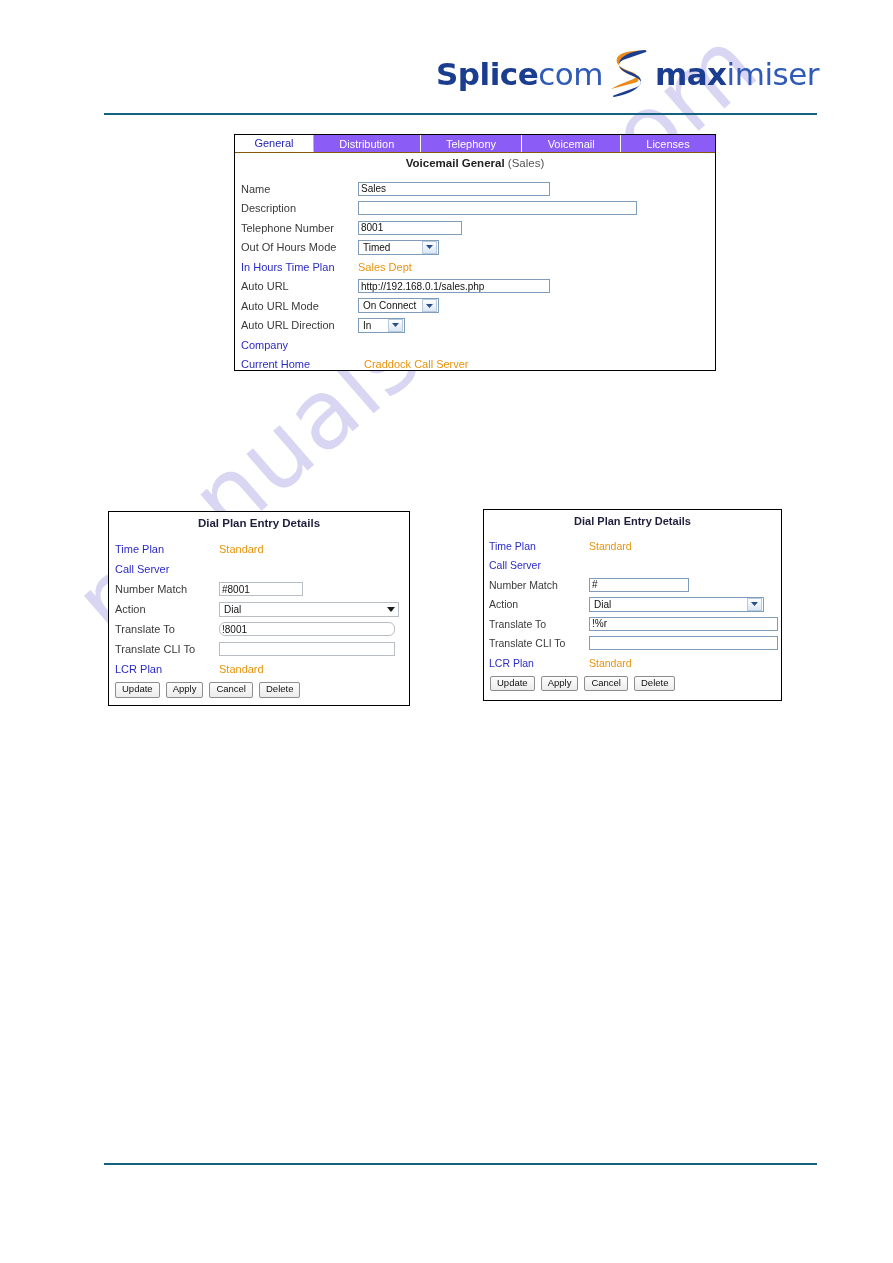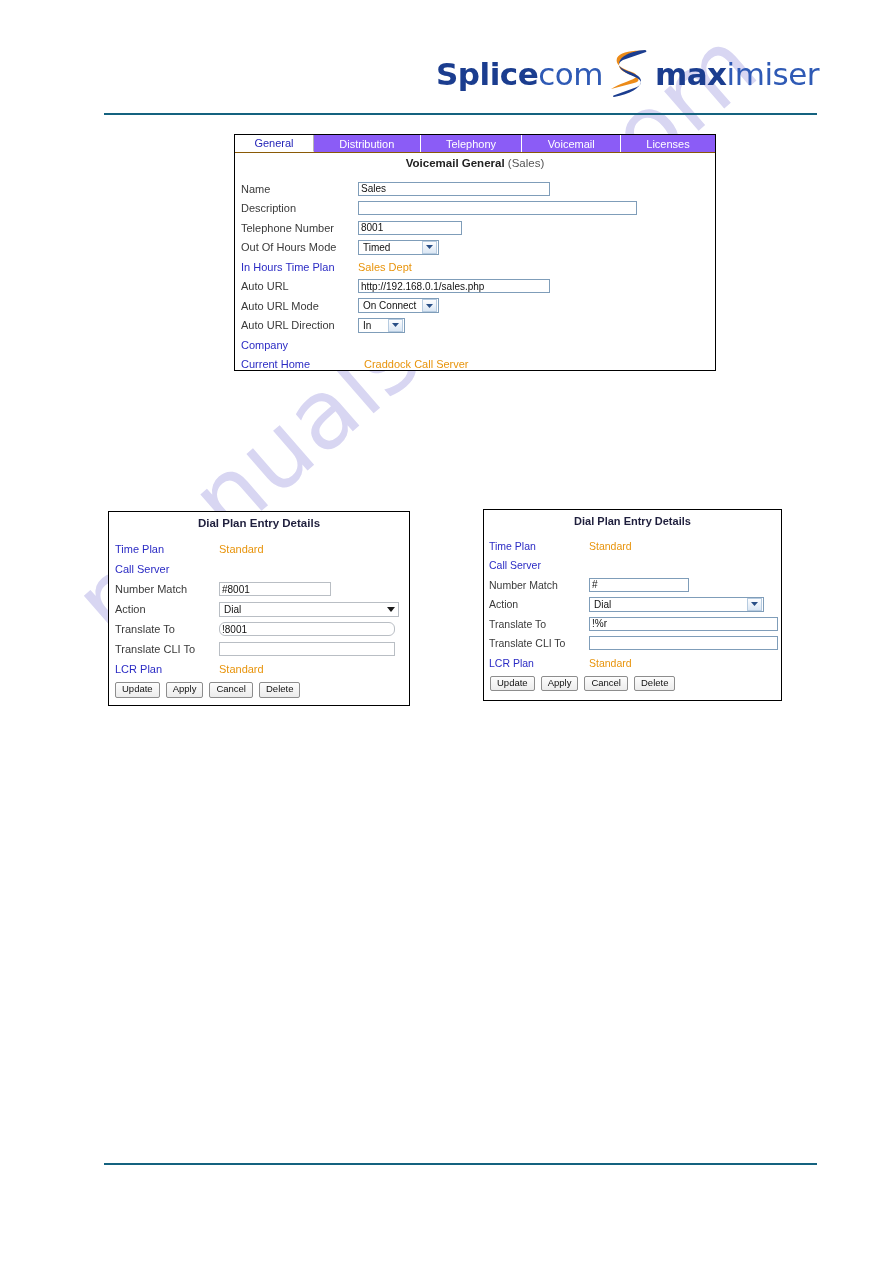--- a/index.html
+++ b/index.html
@@ -333,21 +333,21 @@
       <div class="dpval">Standard</div>
     </div>
 
     <div class="dprow">
       <div class="dplabel link">Call Server</div>
       <div class="dpval"></div>
     </div>
 
     <div class="dprow">
       <div class="dplabel">Number Match</div>
-      <input class="txt" style="width: 112px; border-color: rgb(185, 190, 196);" value="#8001">
+      <input class="txt" style="width: 84px; border-color: rgb(185, 190, 196);" value="#8001">
     </div>
 
     <div class="dprow">
       <div class="dplabel">Action</div>
       <div class="combo-flat" style="width:180px">
         <span class="c-text">Dial</span>
         <span class="c-tri">
           <svg width="8" height="5" viewBox="0 0 8 5">
               <path d="M0 0 L8 0 L4 5 Z" fill="#1a1a1a"></path>
             </svg>

